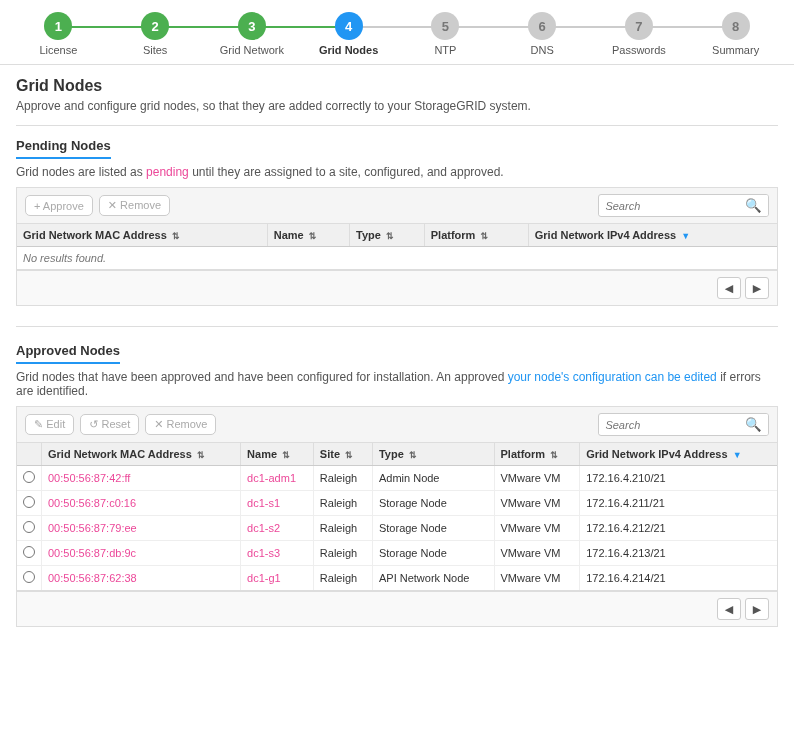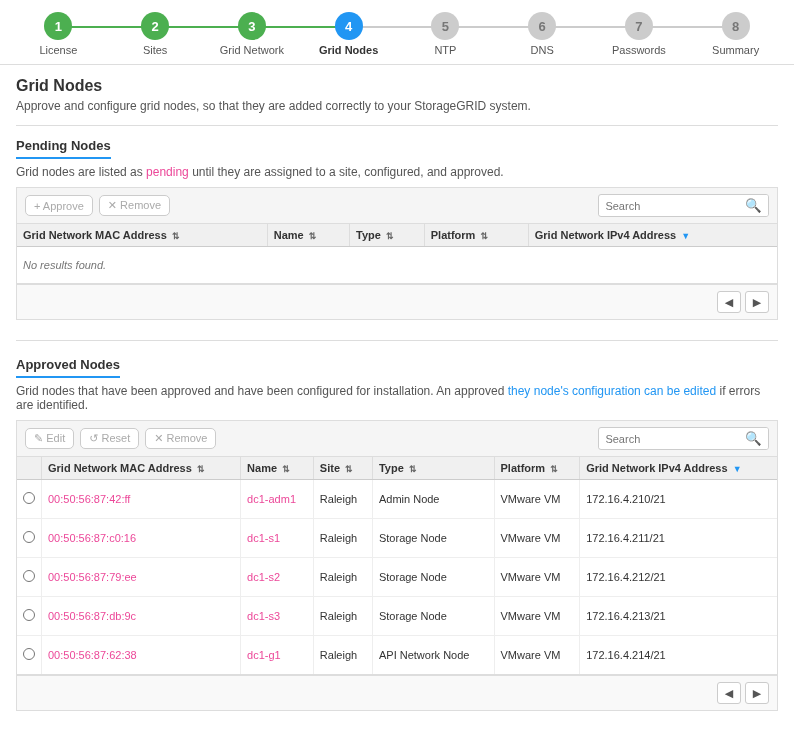--- a/index.html
+++ b/index.html
@@ -48,36 +48,36 @@
       display: flex; align-items: center; gap: 3px; padding: 3px 8px;
       border: 1px solid #ccc; border-radius: 5px; background: #fff; cursor: pointer;
       font-size: 11px; color: #555;
     }
     .toolbar-btn.disabled { color: #aaa; cursor: default; }
     .search-box {
       display: flex; align-items: center; border: 1px solid #ccc; border-radius: 3px;
       background: #fff; overflow: hidden;
     }
     .search-box input {
-      border: none; outline: none; padding: 3px 6px; font-size: 11px; width: 140px;
+      border: none; outline: none; padding: 3px 6px; font-size: 11px; width: 140px; font-style: italic;
     }
     .search-box .search-icon-btn {
       padding: 3px 6px; background: #fff; border: none; cursor: pointer; color: #555;
     }
 
     
     .data-table-wrap { border: 1px solid #ddd; overflow: hidden; }
     .data-table { width: 100%; border-collapse: collapse; font-size: 11px; }
     .data-table th {
       background: #f0f0f0; border-bottom: 1px solid #ccc; border-right: 1px solid #ddd;
       padding: 5px 6px; text-align: left; font-weight: bold; color: #333; white-space: nowrap;
     }
     .data-table th:last-child { border-right: none; }
     .data-table td {
-      padding: 12px 6px; border-bottom: 1px solid #eee; border-right: 1px solid #eee;
+      padding: 5px 6px; border-bottom: 1px solid #eee; border-right: 1px solid #eee;
       white-space: nowrap;
     }
     .data-table td:last-child { border-right: none; }
     .data-table tr:last-child td { border-bottom: none; }
     .sort-icon { font-size: 9px; color: #666; margin-left: 2px; }
     .sort-icon-down { color: #2196f3; }
     .no-results { color: #777; font-style: italic; padding: 8px 6px; }
     .link-text { color: #ec4899; }
     .radio-cell { width: 16px; }
     .radio-input { width: 12px; height: 12px; cursor: pointer; }
@@ -186,21 +186,21 @@
       <button class="nav-btn">◀</button>
       <button class="nav-btn">▶</button>
     </div>
   </div>
 
   <hr class="section-divider">
 
   <div class="approved-section">
     <div class="section-title">Approved Nodes</div>
     <div class="approved-desc">
-      Grid nodes that have been approved and have been configured for installation. An approved <span class="link-text">they node's configuration can be edited</span> if errors are identified.
+      Grid nodes that have been approved and have been configured for installation. An approved <span class="link-text">your node's configuration can be edited</span> if errors are identified.
     </div>
 
     
     <div class="toolbar">
       <div class="toolbar-left">
         <button class="toolbar-btn disabled">✎ Edit</button>
         <button class="toolbar-btn disabled">↺ Reset</button>
         <button class="toolbar-btn disabled">✕ Remove</button>
       </div>
       <div class="search-box">

